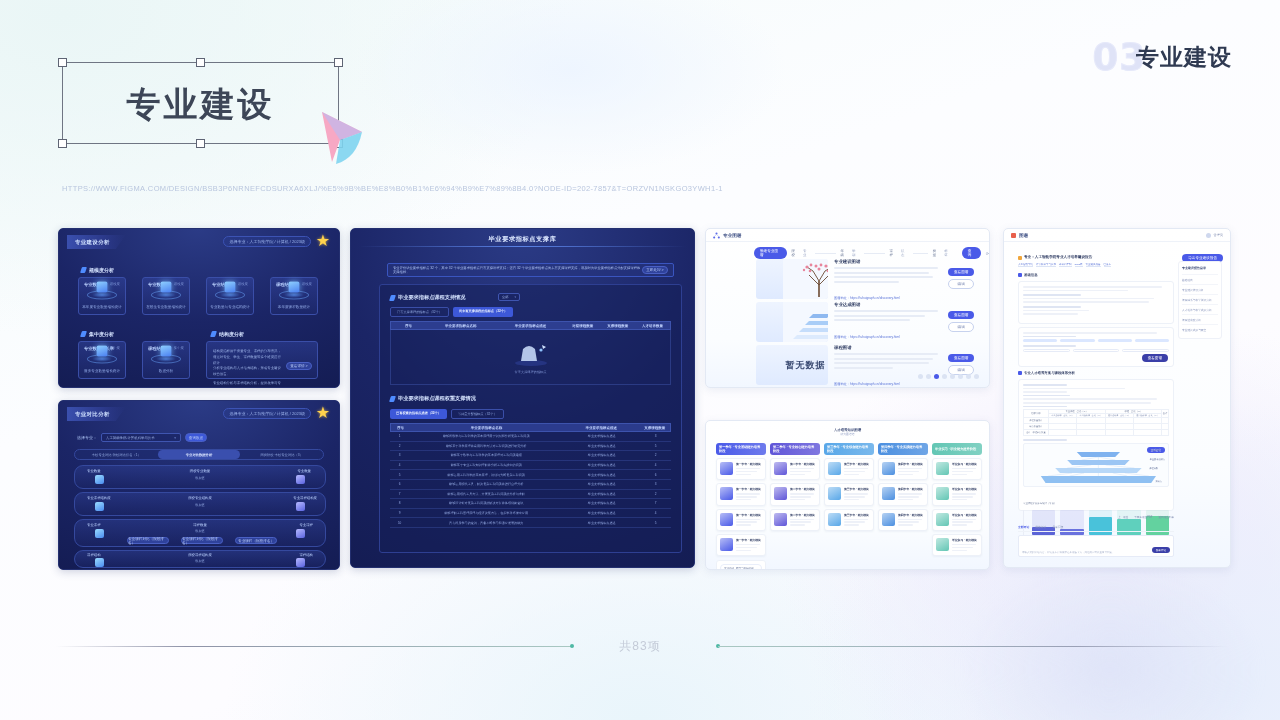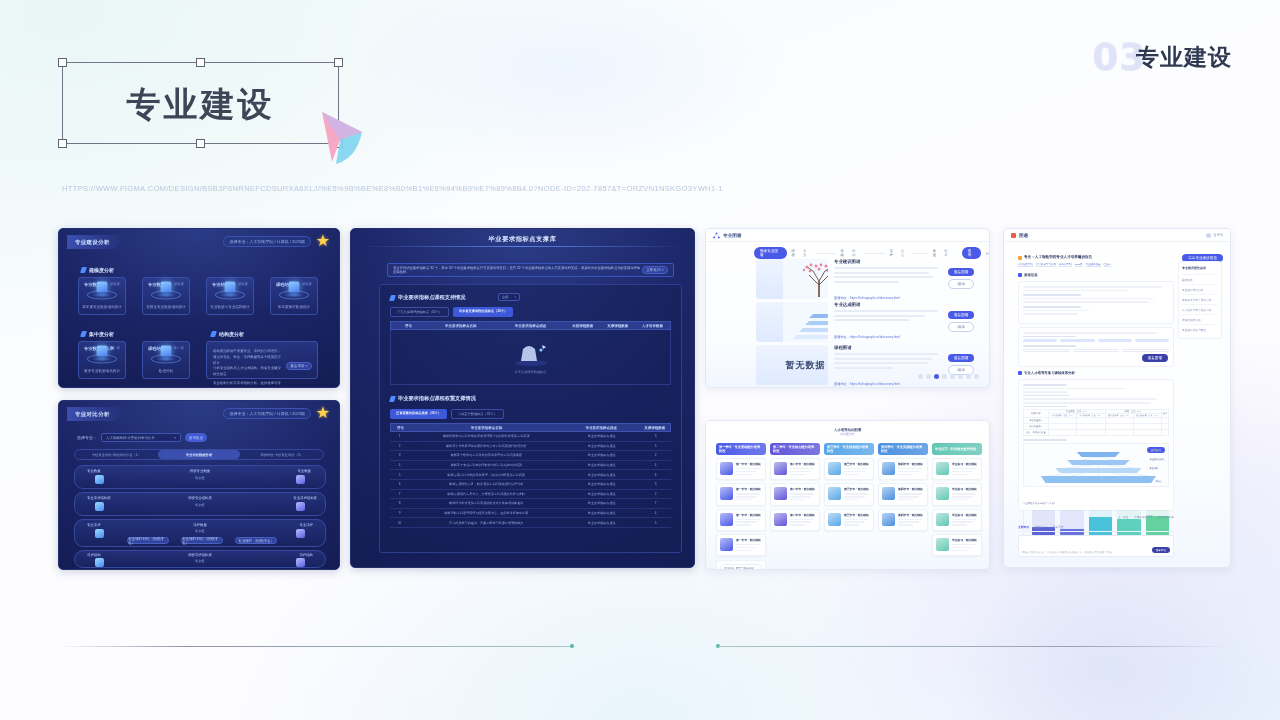--- a/index.html
+++ b/index.html
@@ -1025,15 +1025,16 @@
           <i>课程达成度分析</i>
           <i>专业建设成效与展望</i>
         </div>
     </div>
   </div>
 </div>
 
 <div id="footer">
   <div class="rule left"></div>
   <div class="dot d1"></div>
+  <div class="count">共83项</div>
   <div class="dot d2"></div>
   <div class="rule right"></div>
 </div>
 
 </body></html>

